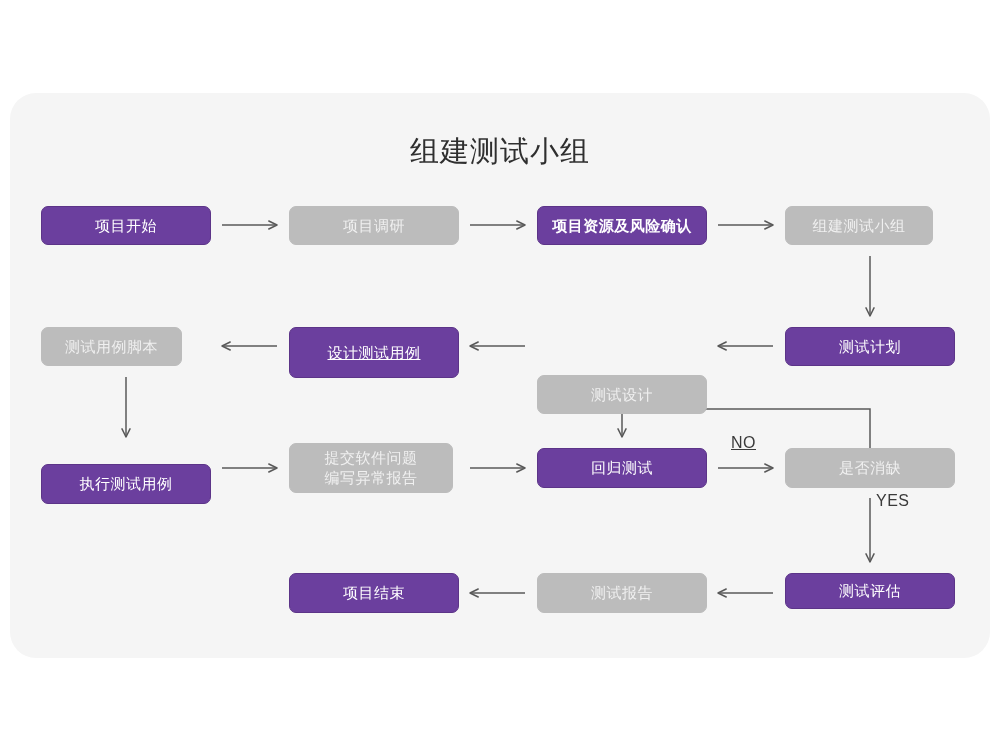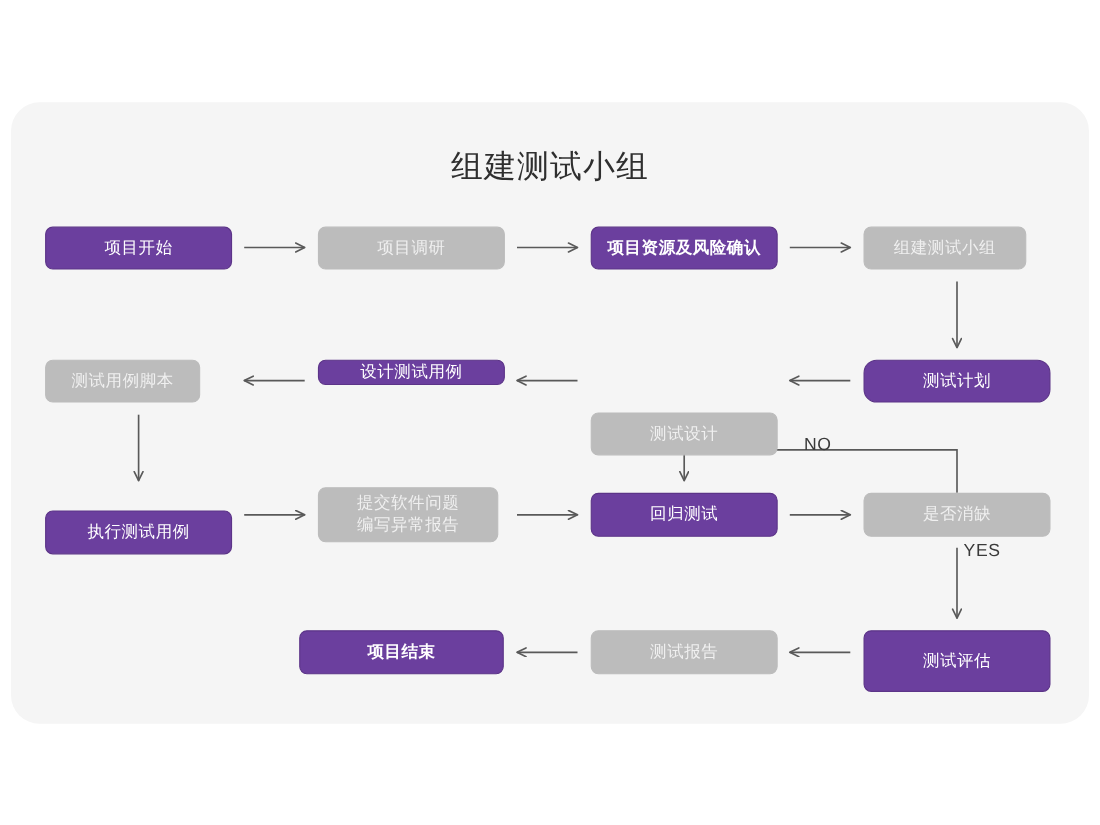--- a/index.html
+++ b/index.html
@@ -108,30 +108,30 @@
       <line x1="525" y1="593" x2="470" y2="593"></line>
     </g>
   </svg>
 
   <div class="node purple" style="left:41px;top:206px;width:170px;height:39px;">项目开始</div>
   <div class="node gray" style="left:289px;top:206px;width:170px;height:39px;">项目调研</div>
   <div class="node purple" style="left:537px;top:206px;width:170px;height:39px;font-weight:bold;">项目资源及风险确认</div>
   <div class="node gray" style="left:785px;top:206px;width:148px;height:39px;">组建测试小组</div>
 
   <div class="node gray" style="left:41px;top:327px;width:141px;height:39px;">测试用例脚本</div>
-  <div class="node purple" style="left:289px;top:327px;width:170px;height:23px;">设计测试用例</div>
+  <div class="node purple" style="left:289px;top:327px;width:170px;height:51px;text-decoration:underline;">设计测试用例</div>
   <div class="node gray" style="left:537px;top:327px;width:170px;height:39px;margin-top:48px;">测试设计</div>
-  <div class="node purple" style="left:785px;top:327px;width:170px;height:39px;border-radius:12px;">测试计划</div>
+  <div class="node purple" style="left:785px;top:327px;width:170px;height:39px;">测试计划</div>
 
   <div class="node purple" style="left:41px;top:448px;width:170px;height:40px;margin-top:16px;">执行测试用例</div>
   <div class="node gray" style="left:289px;top:443px;width:164px;height:50px;">提交软件问题
 编写异常报告</div>
   <div class="node purple" style="left:537px;top:448px;width:170px;height:40px;">回归测试</div>
   <div class="node gray" style="left:785px;top:448px;width:170px;height:40px;">是否消缺</div>
 
-  <div class="node purple" style="left:272px;top:573px;width:186px;height:40px;font-weight:bold;">项目结束</div>
+  <div class="node purple" style="left:289px;top:573px;width:170px;height:40px;">项目结束</div>
   <div class="node gray" style="left:537px;top:573px;width:170px;height:40px;">测试报告</div>
-  <div class="node purple" style="left:785px;top:573px;width:170px;height:56px;">测试评估</div>
+  <div class="node purple" style="left:785px;top:573px;width:170px;height:36px;">测试评估</div>
 
-  <div class="edge-label" style="left:731px;top:396px;">NO</div>
+  <div class="edge-label" style="left:731px;top:434px;text-decoration:underline;">NO</div>
   <div class="edge-label" style="left:876px;top:492px;">YES</div>
 
 </div>
 
 </body></html>

